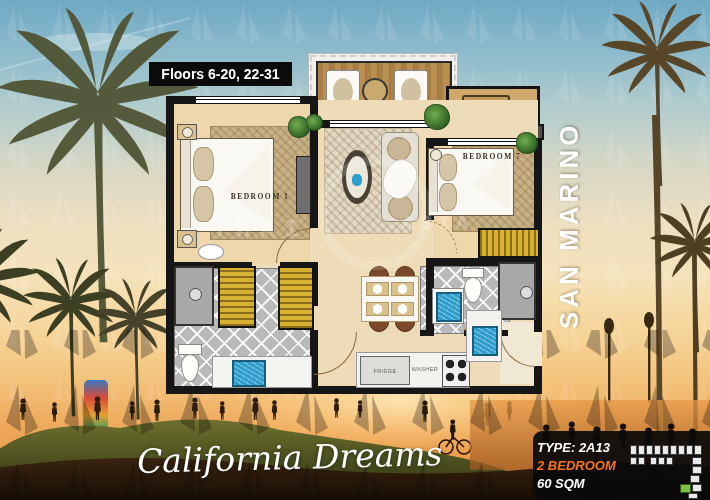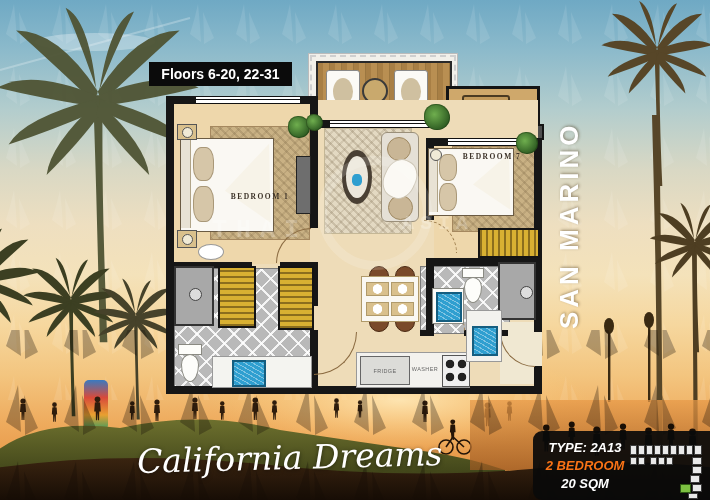--- a/index.html
+++ b/index.html
@@ -49,21 +49,21 @@
   .building{position:absolute;left:543px;top:108px;width:52px;height:235px;
     writing-mode:vertical-rl;transform:rotate(180deg);
     display:flex;align-items:center;justify-content:center;
     color:#fff;font-size:26px;font-weight:bold;letter-spacing:4px;
     text-shadow:1px 1px 3px rgba(60,40,10,.45);}
   .tagline{position:absolute;left:135px;top:438px;width:310px;height:55px;
     font-family:"DejaVu Serif",serif;font-style:italic;font-size:33px;color:#fff;
     text-align:center;transform:rotate(-1.5deg);text-shadow:0 1px 4px rgba(0,0,0,.5);}
   .info{position:absolute;left:533px;top:431px;width:177px;height:69px;
     background:rgba(10,10,10,.93);border-radius:9px 0 0 9px;}
-  .info .txt{position:absolute;left:4px;top:8px;width:96px;text-align:center;
+  .info .txt{position:absolute;left:4px;top:8px;width:96px;text-align:left;
     font-style:italic;font-weight:bold;font-size:13px;line-height:18px;color:#fff;}
   .green{color:#f97316;}
   .kp{position:absolute;background:#e9e9e9;border:1px solid #3c3c3c;box-sizing:border-box;}
   .kp-g{background:#7dc142;border-color:#2d5a12;}
   .wm-letters{position:absolute;font-family:Liberation Mono, monospace;color:rgba(255,255,255,.55);
     opacity:.4;font-weight:bold;pointer-events:none;}
 </style>
 </head>
 <body>
 
@@ -340,21 +340,21 @@
   </div>
 
   <div class="building">SAN MARINO</div>
 
   <div class="tagline">California Dreams</div>
 
   <div class="info">
     <div class="txt">
       <div>TYPE: 2A13</div>
       <div class="green">2 BEDROOM</div>
-      <div>20 SQM</div>
+      <div>60 SQM</div>
     </div>
 
     <div class="abs" style="left:97px;top:14px;width:78px;height:54px;">
       <div class="kp" style="left:0;top:0;width:7px;height:10px;"></div>
       <div class="kp" style="left:8px;top:0;width:7px;height:10px;"></div>
       <div class="kp" style="left:16px;top:0;width:7px;height:10px;"></div>
       <div class="kp" style="left:24px;top:0;width:7px;height:10px;"></div>
       <div class="kp" style="left:32px;top:0;width:7px;height:10px;"></div>
       <div class="kp" style="left:40px;top:0;width:7px;height:10px;"></div>
       <div class="kp" style="left:48px;top:0;width:7px;height:10px;"></div>

